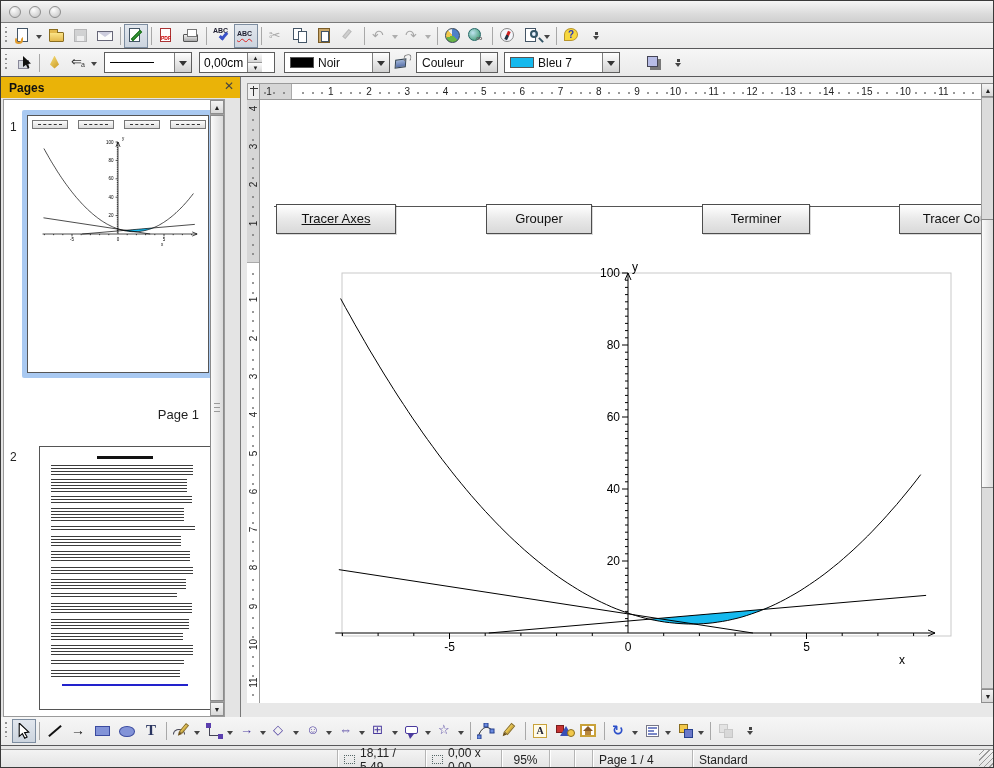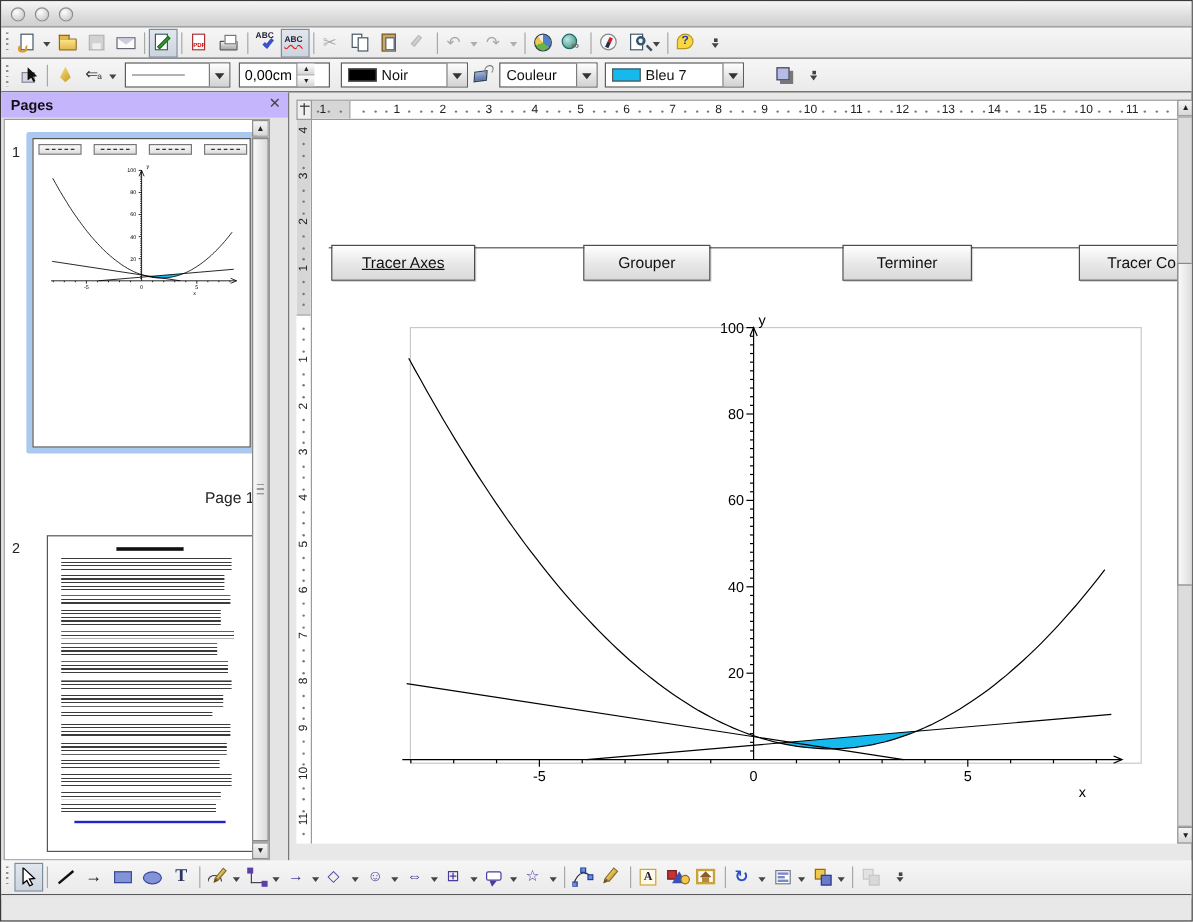--- a/index.html
+++ b/index.html
@@ -104,21 +104,21 @@
 .cbtn::after{content:'';border:4px solid transparent;border-top:5px solid #333;margin-top:5px}
 .swatch{width:24px;height:11px;border:1px solid #555;flex:none}
 .lineprev{width:44px;height:1px;background:#000}
 .spin{display:inline-flex;background:#fff;border:1px solid #5d5d5d;height:21px;font-size:12px;flex:none}
 .spin .cval{padding:0 4px;display:flex;align-items:center}
 .spinbtns{width:15px;border-left:1px solid #7d7d7d;display:flex;flex-direction:column}
 .spinbtns span{flex:1;background:linear-gradient(#fdfdfd,#d6d6d6);display:flex;align-items:center;justify-content:center;font-size:6px;color:#222;border-bottom:1px solid #999}
 .spinbtns span:last-child{border-bottom:none}
 
 #pages-panel{position:absolute;left:0;top:76px;width:240px;height:640px;background:#e4e4e4;border-right:1px solid #787878}
-#pages-header{position:absolute;left:0;top:0;right:0;height:21px;display:flex;align-items:center;background:#c4b5fd}
+#pages-header{position:absolute;left:0;top:0;right:0;height:21px;display:flex;align-items:center;background:#eab308}
 #pages-header b{font-size:12px;margin-left:8px;color:#111}
 #pages-close{position:absolute;right:6px;top:2px;font-size:12px;color:#444;cursor:default}
 #pages-list{position:absolute;left:2px;top:22px;width:222px;bottom:0;background:#fff;border:1px solid #9a9a9a;overflow:hidden}
 .pnum{position:absolute;font-size:12px;color:#222}
 .thumb-halo{position:absolute;background:#a9c9f1;border-radius:2px}
 .thumb-page{position:absolute;background:#fff;border:1px solid #555;overflow:hidden}
 .pcap{position:absolute;font-size:13px;color:#222;text-align:right}
 .mini-btn{position:absolute;top:4px;height:9px;background:linear-gradient(#fbfbfb,#dcdcdc);border:1px solid #777}
 .mini-btn u{position:absolute;left:15%;right:15%;top:3px;border-top:1px dashed #333}
 .p2-inner{position:absolute;left:11px;right:11px;top:9px;bottom:9px}
@@ -473,21 +473,21 @@
             <text x="136" y="122.9" text-anchor="middle" font-size="4.5" fill="#000">5</text>
             <text x="85.6" y="99.175" text-anchor="end" font-size="4.5" fill="#000">20</text>
             <text x="85.6" y="80.77499999999999" text-anchor="end" font-size="4.5" fill="#000">40</text>
             <text x="85.6" y="62.375" text-anchor="end" font-size="4.5" fill="#000">60</text>
             <text x="85.6" y="43.974999999999994" text-anchor="end" font-size="4.5" fill="#000">80</text>
             <text x="85.6" y="25.575" text-anchor="end" font-size="4.5" fill="#000">100</text>
             <text x="133.12" y="127.85000000000001" font-size="4.5" fill="#000">x</text>
             <text x="94" y="22" font-size="4.5" fill="#000">y</text>
           </svg>
         </div>
-        <span class="pcap" style="right:12px;top:307px;width:100px">Page 1</span>
+        <span class="pcap" style="right:25px;top:307px;width:100px">Page 1</span>
         <span class="pnum" style="left:6px;top:350px">2</span>
         <div class="thumb-page" style="left:35px;top:346px;width:172px;height:264px">
           <div class="p2-inner">
             <div class="p2-title"></div>
             <div class="p2-line" style="height:10px;width:96%"></div>
             <div class="p2-line" style="height:13px;width:92%"></div>
             <div class="p2-line" style="height:8px;width:95%"></div>
             <div class="p2-line" style="height:14px;width:90%"></div>
             <div class="p2-line" style="height:6px;width:97%"></div>
             <div class="p2-line" style="height:11px;width:88%"></div>
@@ -923,20 +923,42 @@
       </span>
       <span class="tbtn">
         <span class="icw">
           <i class="moremark"></i>
         </span>
       </span>
     </div>
 
   <div class="gapband"></div>
 
+  <div id="statusbar">
+    <div class="scell" style="left:336px;width:88px">
+      <span class="st-ic"></span>
+      <span>18,11 / 5,49</span>
+    </div>
+    <div class="scell" style="left:424px;width:76px">
+      <span class="st-ic"></span>
+      <span>0,00 x 0,00</span>
+    </div>
+    <div class="scell" style="left:500px;width:48px;justify-content:center">
+      <span>95%</span>
+    </div>
+    <div class="scell" style="left:548px;width:25px"></div>
+    <div class="scell" style="left:573px;width:18px"></div>
+    <div class="scell" style="left:591px;width:100px">
+      <span>Page 1 / 4</span>
+    </div>
+    <div class="scell" style="left:691px;width:289px">
+      <span>Standard</span>
+    </div>
+    <div id="grip"></div>
+  </div>
 
 <div style="position:absolute;left:980px;top:82px;width:14px;height:620px">
       <div class="sbtn" style="left:0;top:0;width:14px;height:14px">▲</div>
       <div class="strack" style="left:0;top:14px;width:14px;height:592px"></div>
       <div class="sthumb" style="left:0;top:136px;width:14px;height:269px"></div>
       <div class="sbtn" style="left:0;top:606px;width:14px;height:14px">▼</div>
     </div>
   </div>
 
 </body></html>

